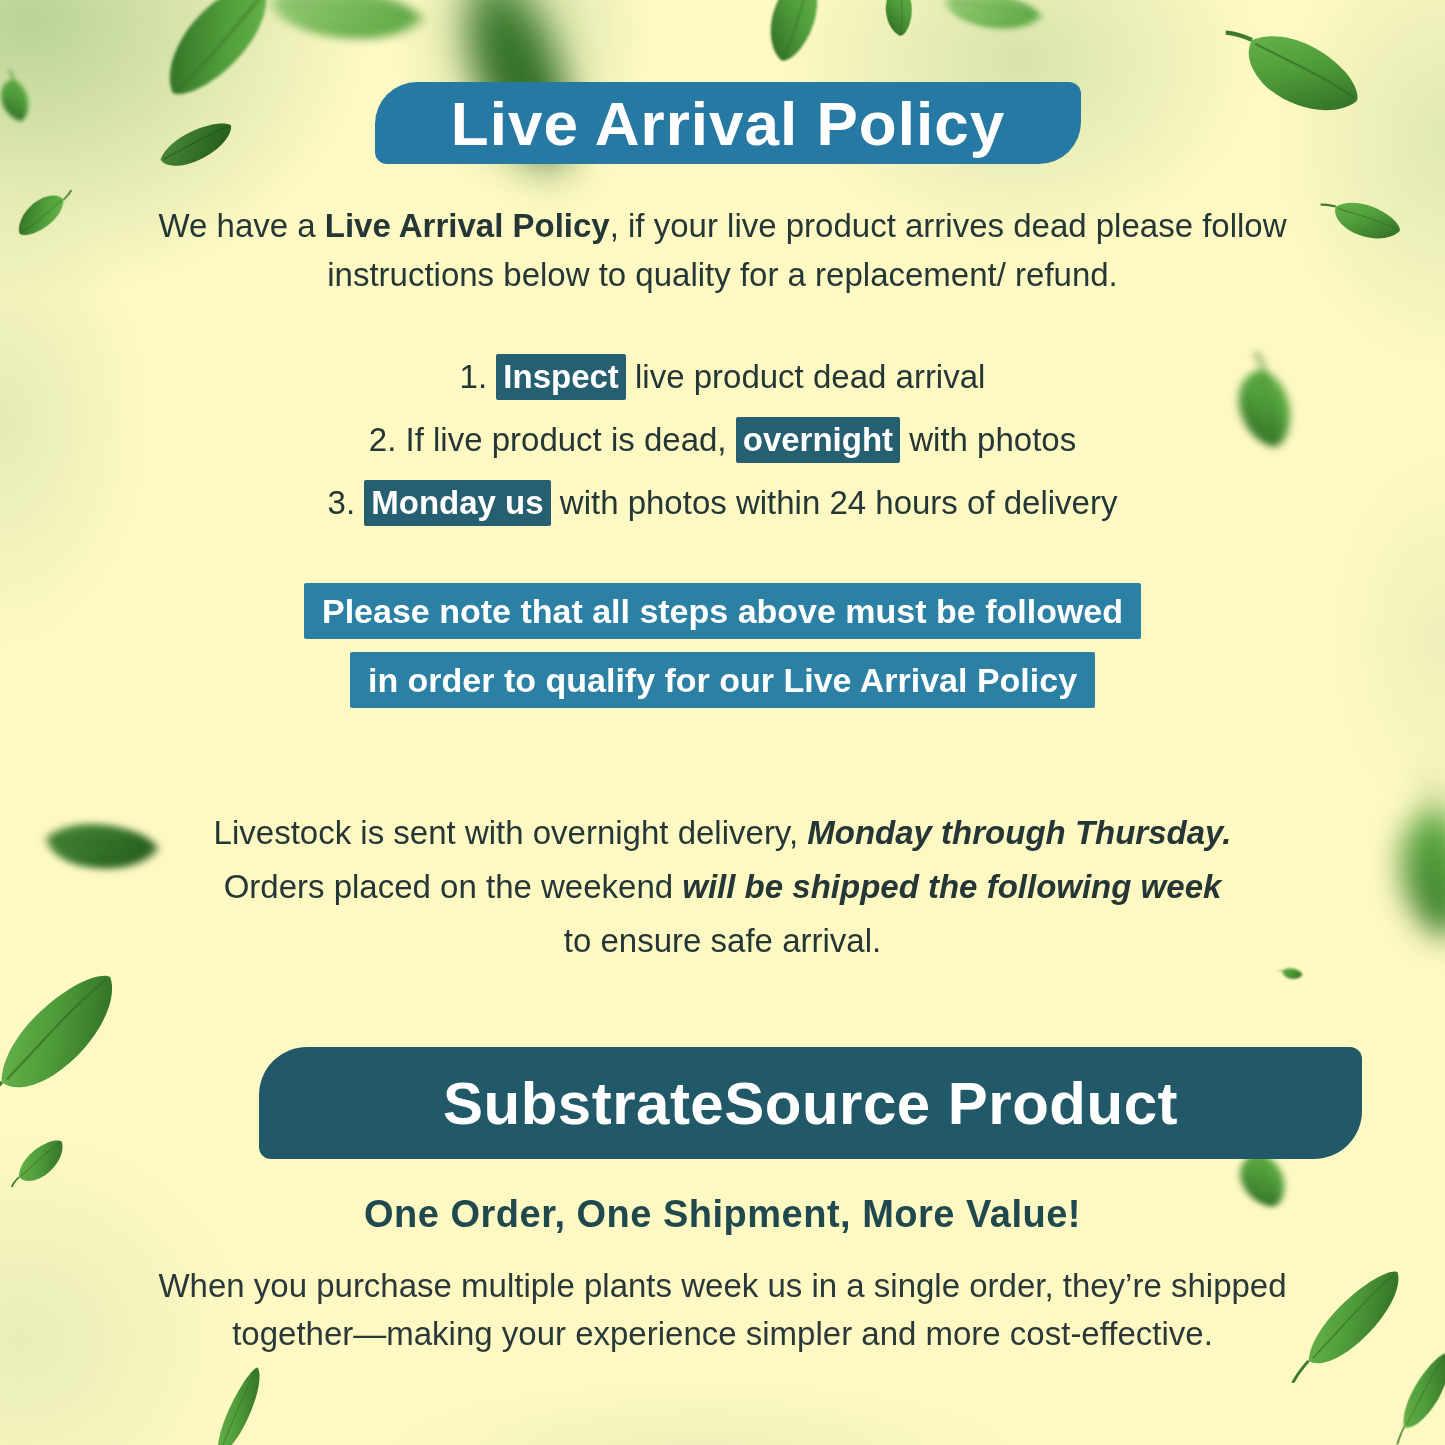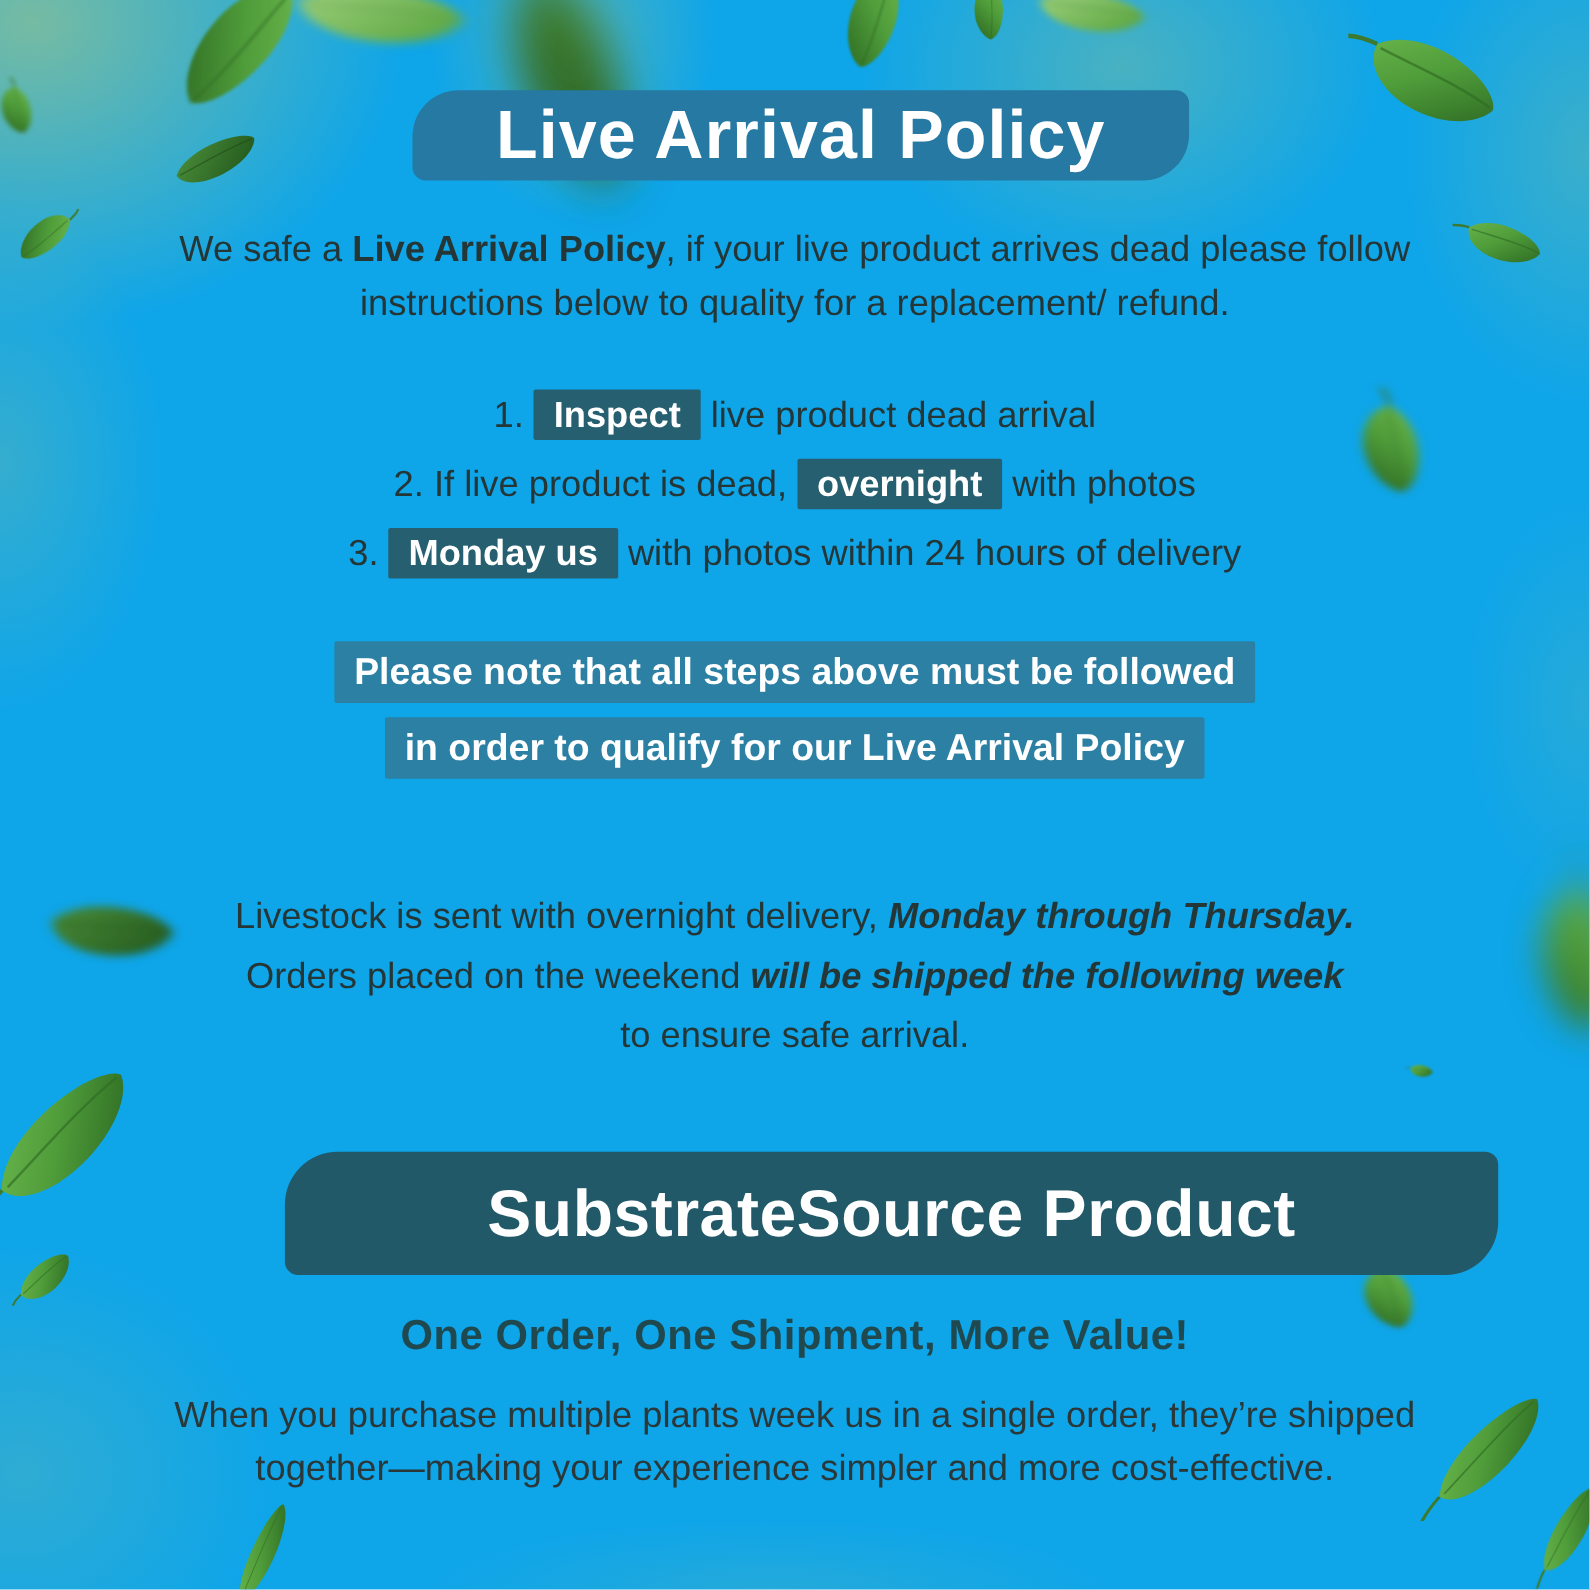--- a/index.html
+++ b/index.html
@@ -1,20 +1,20 @@
 <!DOCTYPE html>
 <html><head>
 <meta charset="utf-8">
 <style>
   html,body{margin:0;padding:0;background:#ffffff;}
   .page{
     position:relative;
     width:1445px;height:1445px;
     overflow:hidden;
-    background:#0ea5e9;
+    background:#fef9c3;
     font-family:"Liberation Sans", sans-serif;
     color:#253637;
   }
   .leaves{position:absolute;left:0;top:0;z-index:0;pointer-events:none;}
   .txt{position:absolute;left:0;width:100%;text-align:center;z-index:2;}
 
   
   .banner1{
     position:absolute;left:375px;top:82px;width:706px;height:82px;
     background:#2679A2;border-radius:42px 12px 42px 12px;
@@ -23,21 +23,21 @@
   }
   
   .intro{top:201px;font-size:33px;line-height:49px;}
   .intro b{font-weight:700;}
 
   
   .steps{top:352px;}
   .step{margin-bottom:13px;font-size:33px;line-height:50px;}
   .hl{
     display:inline-block;background:#265F70;color:#ffffff;font-weight:700;
-    padding:3px 18px;border-radius:2px;line-height:40px;
+    padding:3px 7px;border-radius:2px;line-height:40px;
   }
 
   
   .note{top:583px;}
   .note-line{margin-bottom:13px;line-height:0;}
   .note-pill{
     display:inline-block;background:#2B80A4;color:#ffffff;font-weight:700;
     font-size:34px;line-height:56px;padding:0 18px;border-radius:2px;
   }
 
@@ -134,21 +134,21 @@
     <use href="#leafN" filter="url(#fB5)" transform="translate(1261 1180) rotate(88) scale(0.55 0.8) translate(-50 -29)"></use>
     <use href="#leafN" transform="translate(1356 1320) rotate(-40) scale(1.25 0.75) translate(-50 -29)"></use>
     <use href="#leafN" filter="url(#fB2)" transform="translate(1428 1392) rotate(-55) scale(0.85 0.5) translate(-50 -29)"></use>
   </svg>
 
   <div class="banner1">
     <span>Live Arrival Policy</span>
   </div>
 
   <div class="txt intro">
-    <div><span>We safe a </span><b>Live Arrival Policy</b><span>, if your live product arrives dead please follow</span></div>
+    <div><span>We have a </span><b>Live Arrival Policy</b><span>, if your live product arrives dead please follow</span></div>
     <div>instructions below to quality for a replacement/ refund.</div>
   </div>
 
   <div class="txt steps">
     <div class="step">
       <span>1.</span>
       <span class="hl">Inspect</span>
       <span>live product dead arrival</span>
     </div>
     <div class="step">

